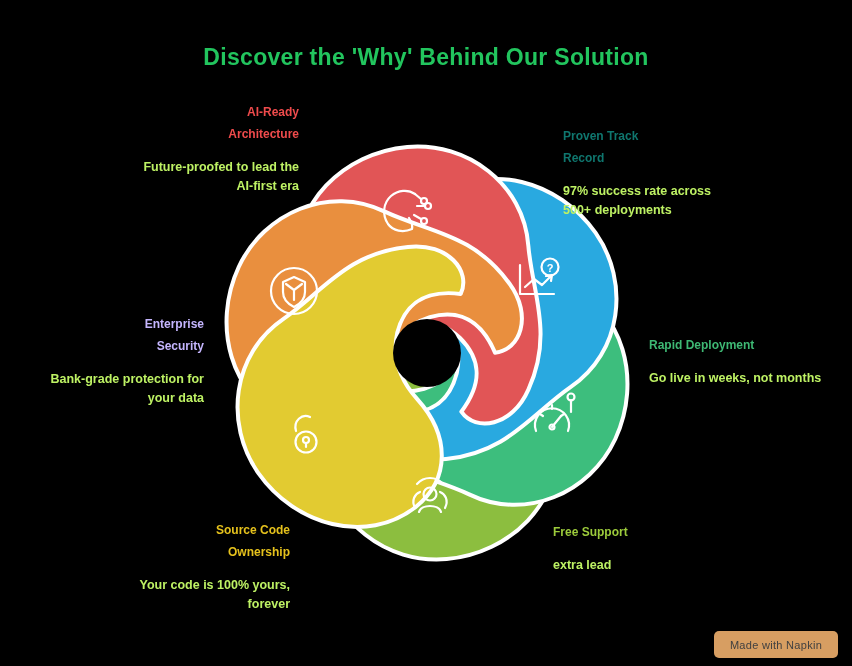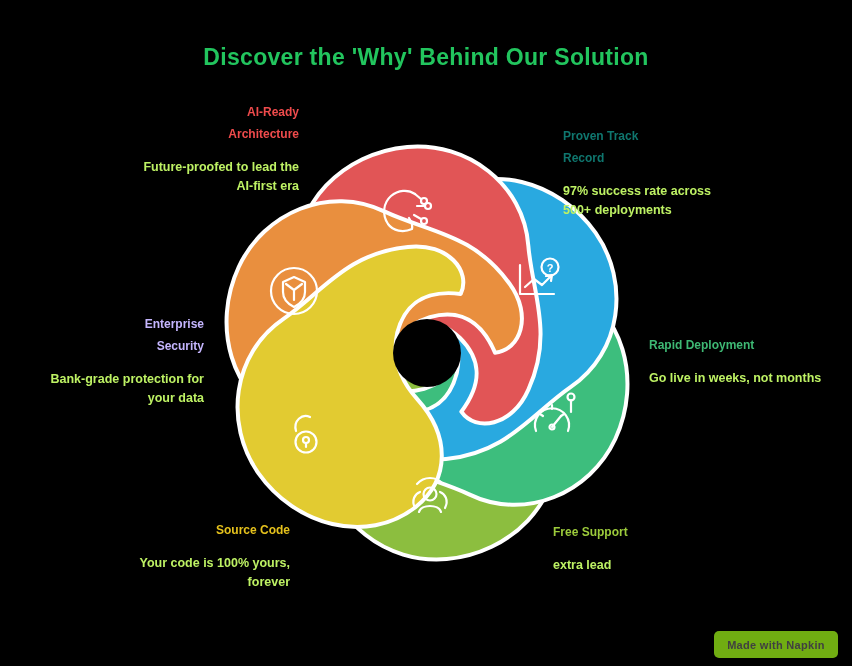--- a/index.html
+++ b/index.html
@@ -21,23 +21,23 @@
   .f-blue{left:563px;top:101px;width:250px;}
   .f-green{left:649px;top:334px;width:200px;}
   .f-lime{left:539px;top:521px;width:240px;margin-left:14px;}
   .f-yellow{right:562px;top:519px;width:250px;}
   .f-orange{right:648px;top:313px;width:200px;}
   .wheel{position:absolute;left:187px;top:113px;}
   .petal{stroke:#FFFFFF;stroke-width:4;stroke-linejoin:round;}
   .licon{stroke:#FFFFFF;stroke-width:2.2;fill:none;stroke-linecap:round;stroke-linejoin:round;}
   .watermark{
     position:absolute;left:714px;top:631px;width:124px;height:27px;
-    background:#84cc16;opacity:.85;border-radius:5px;
+    background:#fdba74;opacity:.85;border-radius:5px;
     display:flex;align-items:center;justify-content:center;
-    font-size:11px;font-weight:700;color:#4C4C4C;letter-spacing:.3px;
+    font-size:11px;font-weight:400;color:#4C4C4C;letter-spacing:.3px;
   }
 </style>
 </head>
 <body>
 
 <div class="title">Discover the 'Why' Behind Our Solution</div>
 
 <svg class="wheel" width="480" height="480" viewBox="-240 -240 480 480" xmlns="http://www.w3.org/2000/svg">
   <g transform="rotate(-6)">
 
@@ -129,20 +129,21 @@
     <div></div>
   </div>
   <div class="fdesc">
     <div>extra lead</div>
   </div>
 </div>
 
 <div class="feature f-yellow align-right">
   <div class="flabel" style="color: rgb(229, 193, 28);">
     <div>Source Code</div>
+    <div>Ownership</div>
   </div>
   <div class="fdesc">
     <div>Your code is 100% yours,</div>
     <div>forever</div>
   </div>
 </div>
 
 <div class="feature f-orange align-right">
   <div class="flabel" style="color: #c4b5fd;">
     <div>Enterprise</div>

